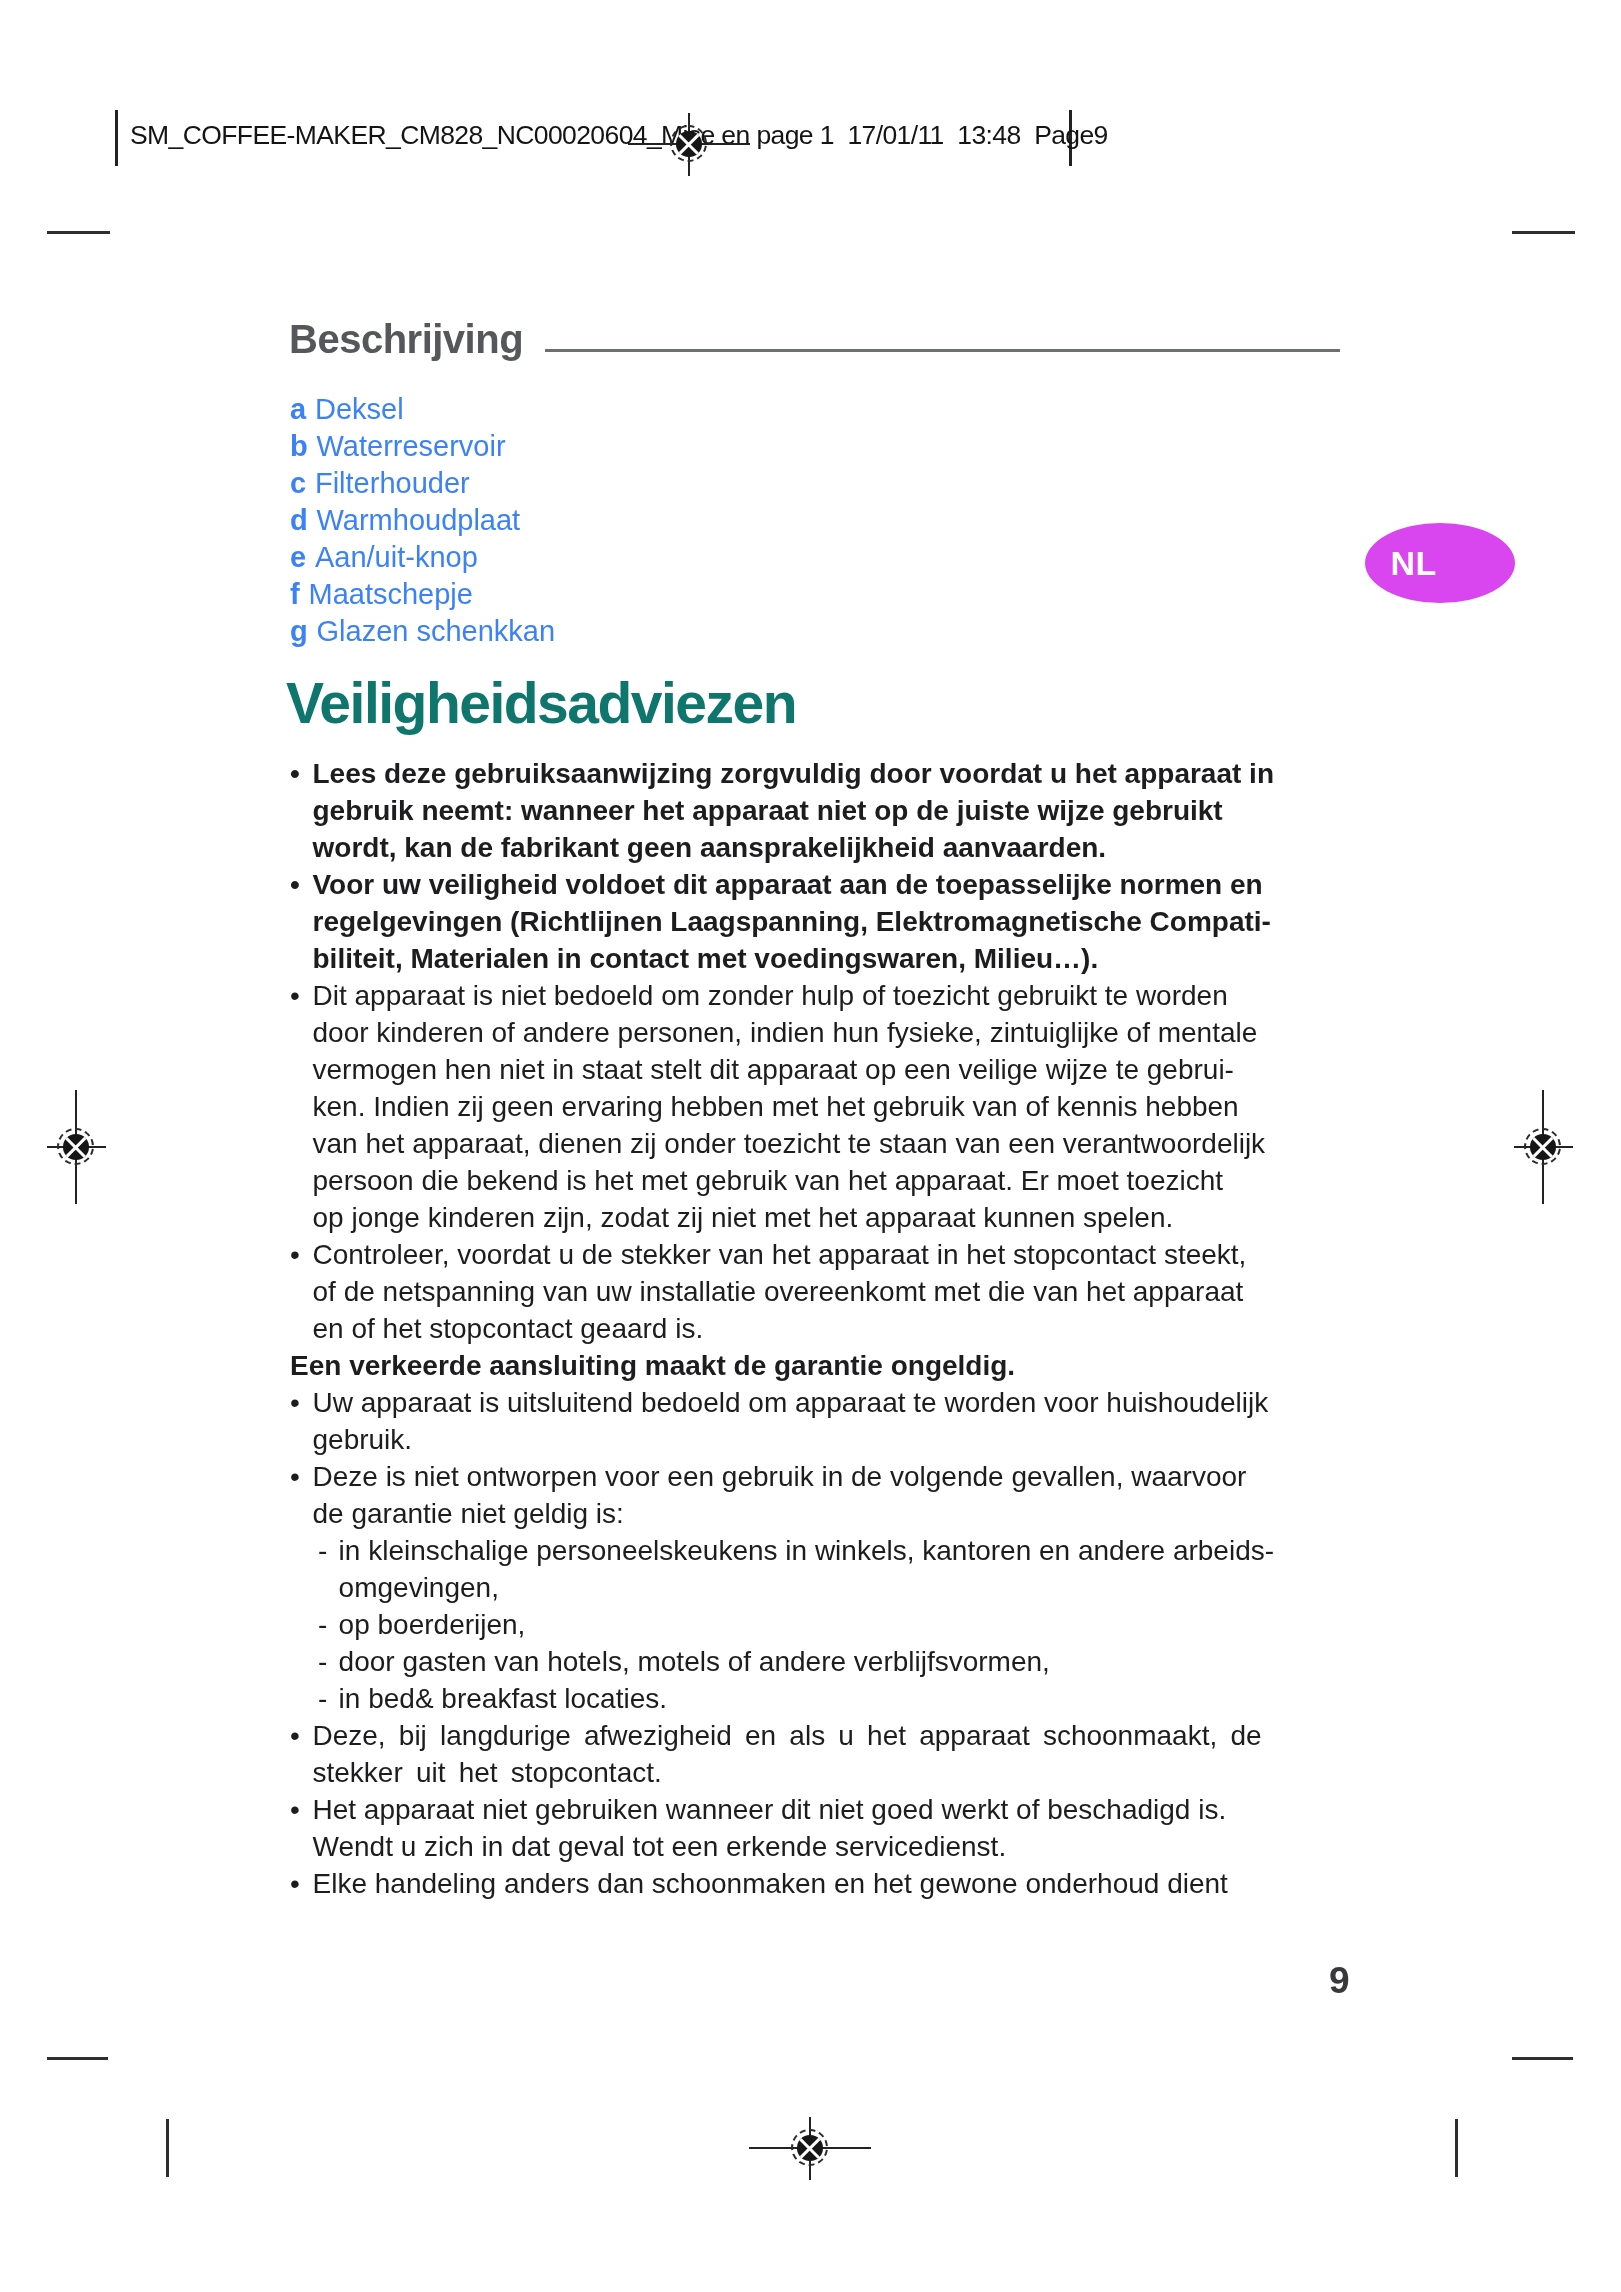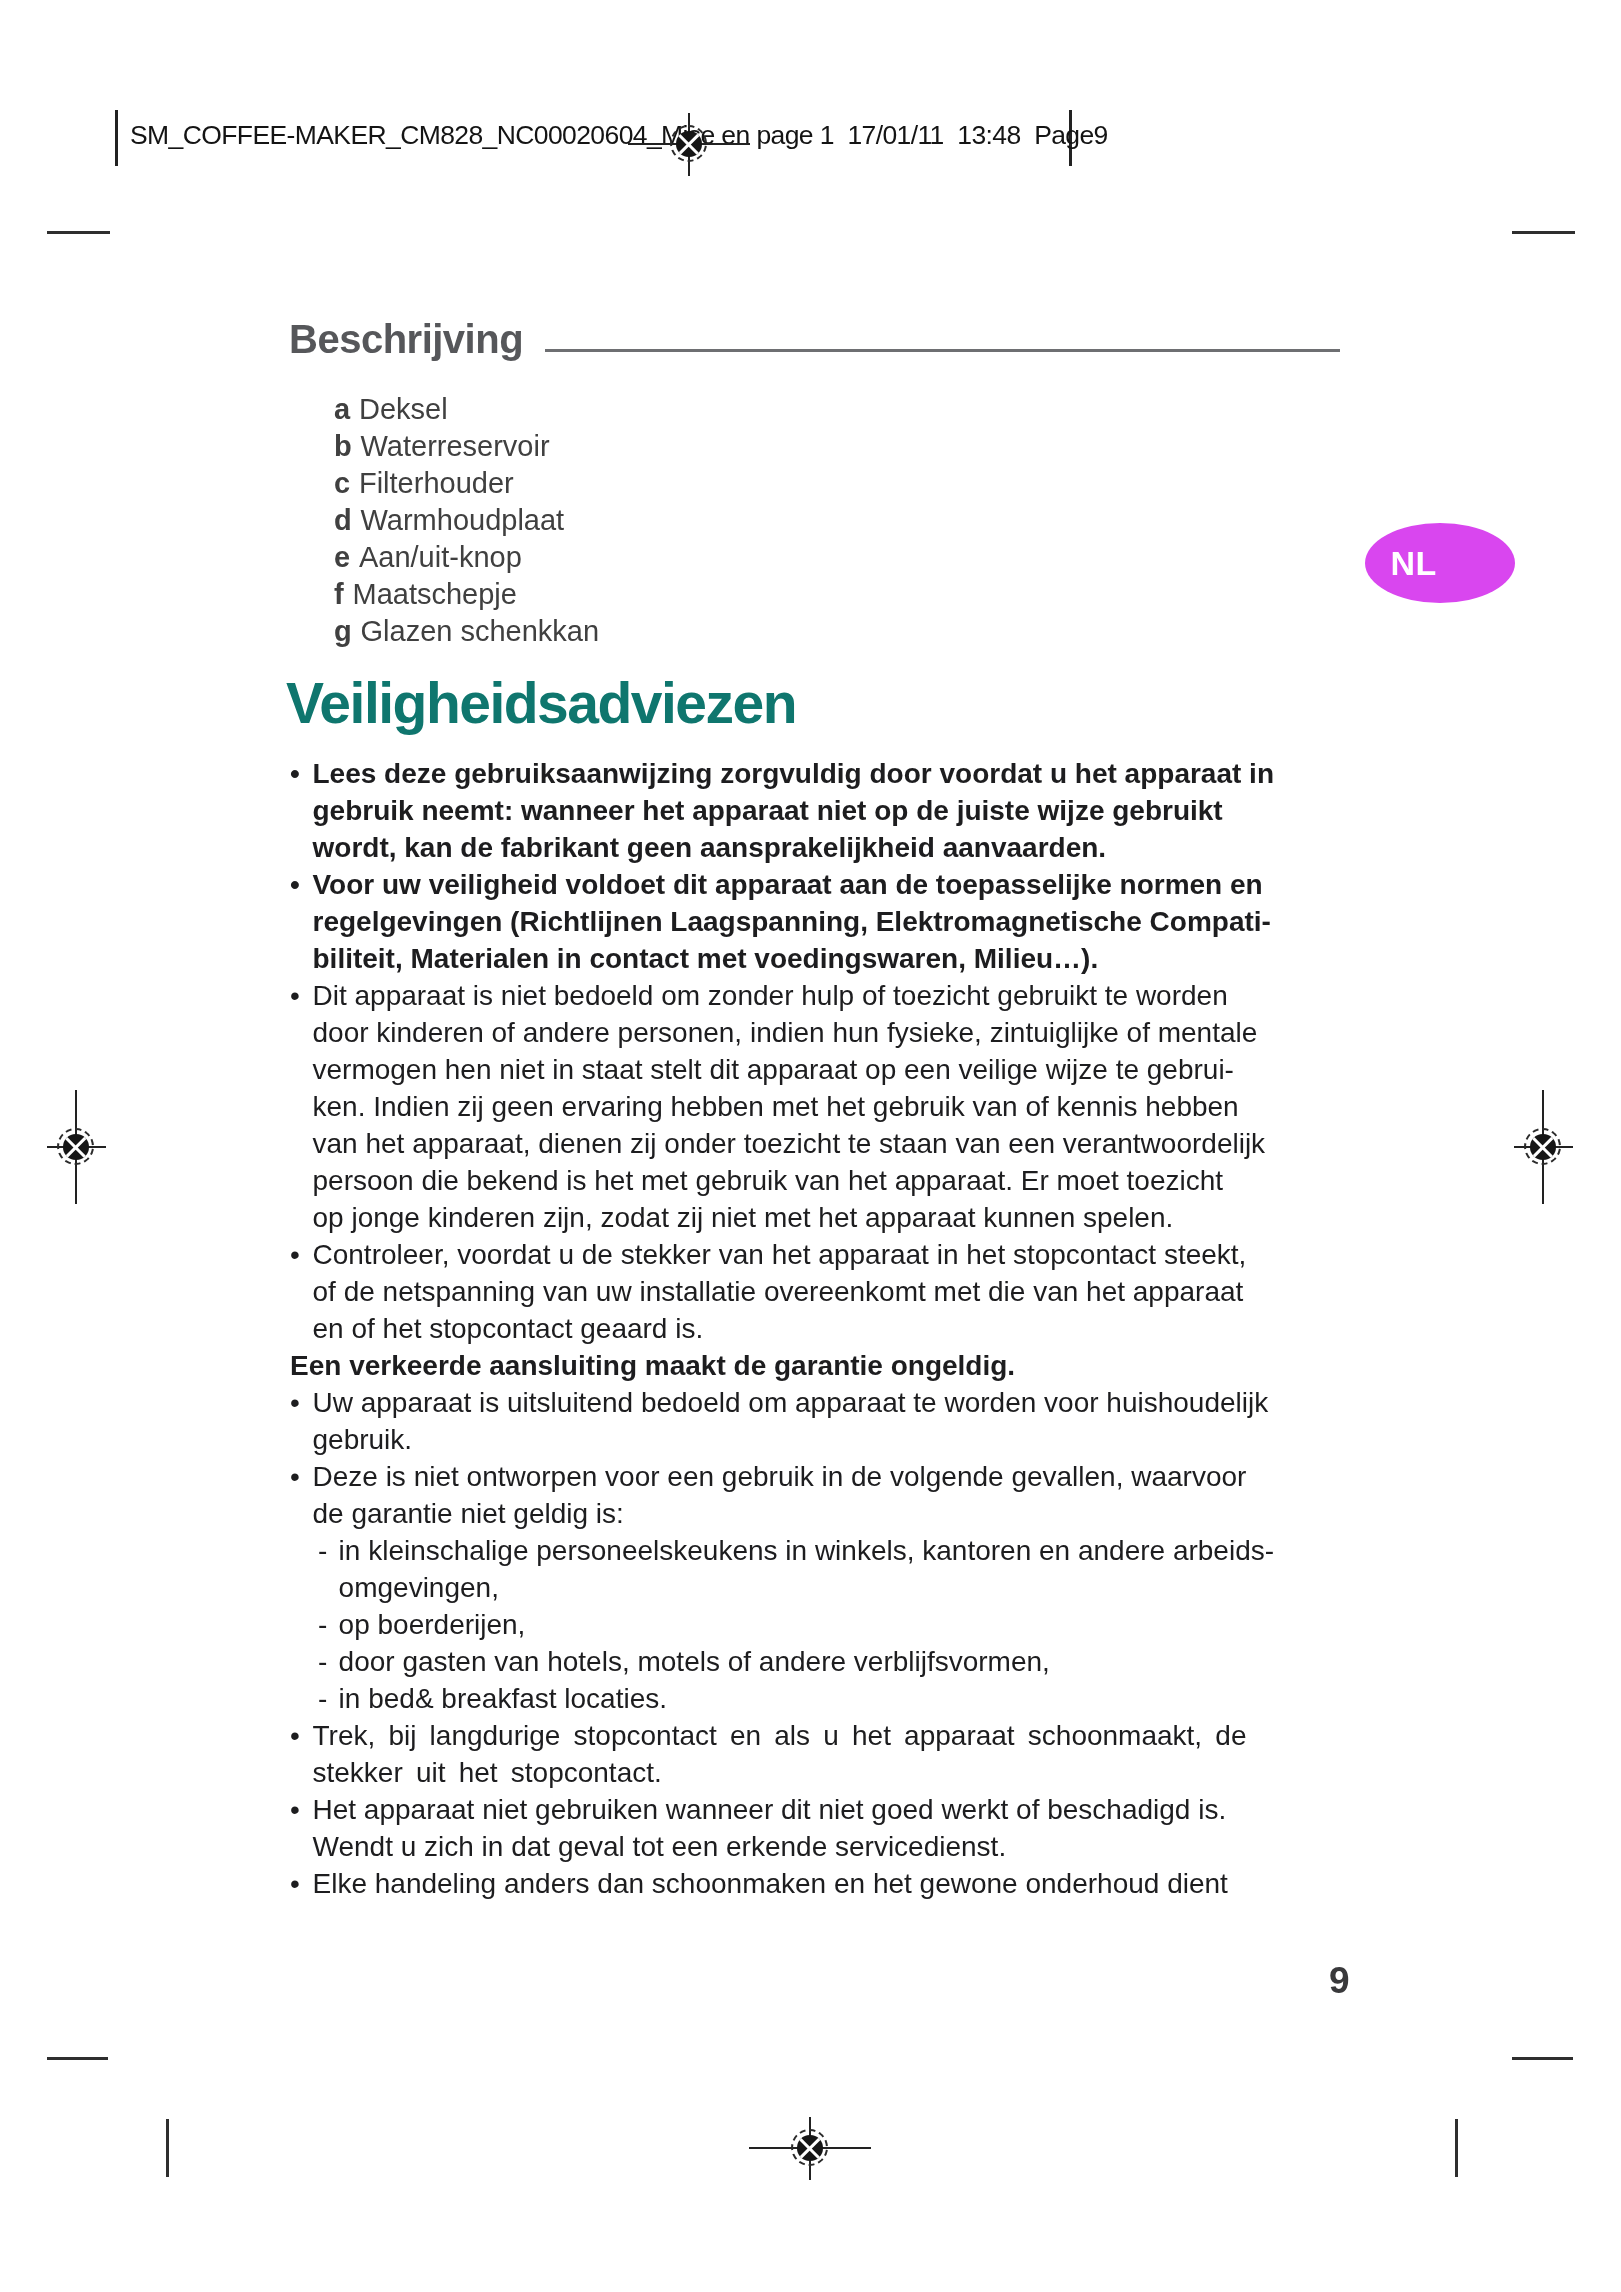--- a/index.html
+++ b/index.html
@@ -39,21 +39,21 @@
     position:absolute; left:130px; top:120px; font-size:26.5px; letter-spacing:-0.6px;
     color:#141414; white-space:pre;
   }
 
   
   .desc-title {
     position:absolute; left:289px; top:317px; font-size:40px; font-weight:bold;
     color:#56575a; letter-spacing:-0.5px;
   }
   .desc-rule { position:absolute; left:545px; top:349px; width:795px; height:2.9px; background:#6e6f72; }
-  .parts { position:absolute; left:290px; top:391px; font-size:29px; line-height:37px; color:#404040;margin-left:44px; }
+  .parts { position:absolute; left:290px; top:391px; font-size:29px; line-height:37px; color:#3b82f6; }
   .parts .k { font-weight:bold; margin-right:8.8px; }
 
   
   .safety-title {
     position:absolute; left:286px; top:670px; font-size:57px; font-weight:bold;
     color:#0f766e; letter-spacing:-1.5px;
   }
   .bodycol {
     position:absolute; left:290px; top:755px; width:1086px;
     font-size:28px; line-height:37px; color:#1d1d1f;
@@ -203,21 +203,21 @@
       <span class="d">-</span>
       <div class="t">door gasten van hotels, motels of andere verblijfsvormen,</div>
     </div>
     <div class="sub">
       <span class="d">-</span>
       <div class="t">in bed&amp; breakfast locaties.</div>
     </div>
 
     <div class="bullet">
       <span class="b">•</span>
-      <div class="t wide">Trek, bij langdurige stopcontact en als u het apparaat schoonmaakt, de
+      <div class="t wide">Deze, bij langdurige afwezigheid en als u het apparaat schoonmaakt, de
 stekker uit het stopcontact.</div>
     </div>
 
     <div class="bullet">
       <span class="b">•</span>
       <div class="t">Het apparaat niet gebruiken wanneer dit niet goed werkt of beschadigd is.
 Wendt u zich in dat geval tot een erkende servicedienst.</div>
     </div>
 
     <div class="bullet">

